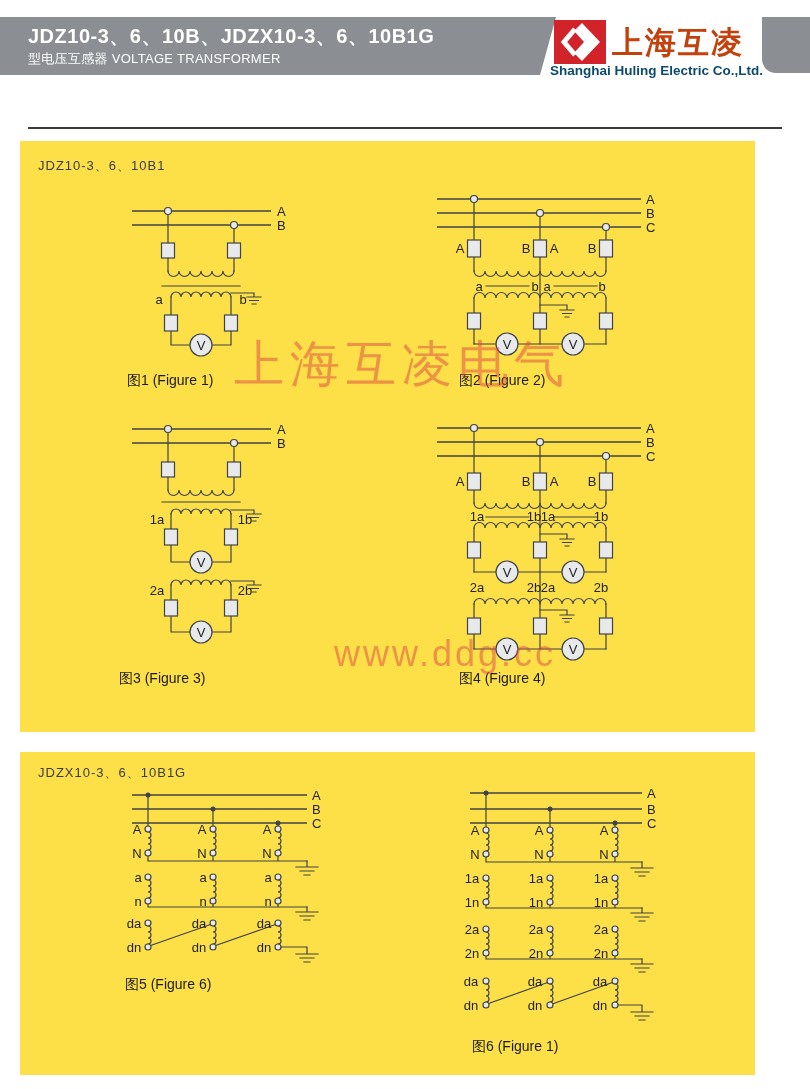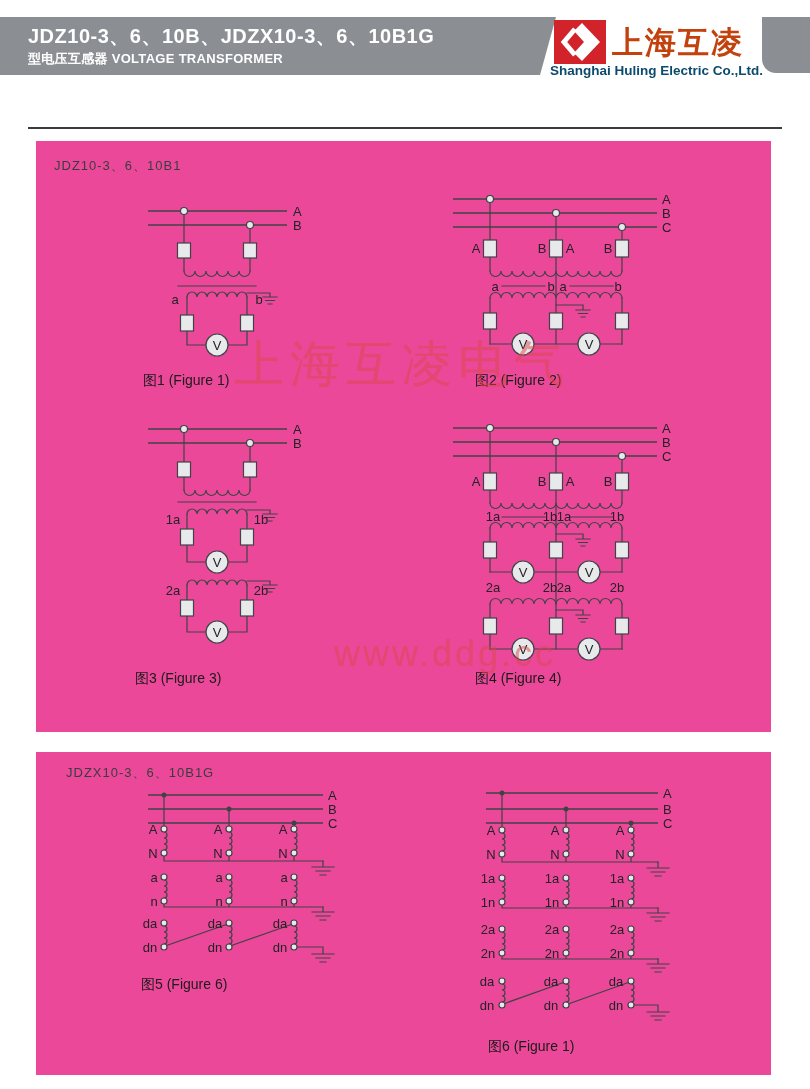--- a/index.html
+++ b/index.html
@@ -3,35 +3,35 @@
 <meta charset="utf-8">
 <style>
   html,body{margin:0;padding:0;background:#ffffff;}
   #page{position:relative;width:810px;height:1089px;background:#ffffff;overflow:hidden;
         font-family:"Liberation Sans",sans-serif;}
   
   .bar{position:absolute;left:0;top:17px;width:556px;height:58px;background:#8b8f94;
        clip-path:polygon(0 0,100% 0,calc(100% - 16px) 100%,0 100%);}
   .bar-title{position:absolute;left:28px;top:23px;font-size:20px;font-weight:bold;color:#ffffff;
              letter-spacing:.5px;white-space:nowrap;}
-  .bar-sub{position:absolute;left:28px;top:50px;font-size:13px;font-weight:bold;color:#ffffff;
+  .bar-sub{position:absolute;left:28px;top:50px;font-size:13px;font-weight:normal;color:#ffffff;
            letter-spacing:.3px;white-space:nowrap;}
   .stub{position:absolute;left:762px;top:17px;width:48px;height:56px;background:#8b8f94;
         border-radius:0 0 0 14px;}
   .logo-box{position:absolute;left:554px;top:20px;width:52px;height:44px;background:#d2232a;}
   .brand-name{position:absolute;left:612px;top:22px;font-size:31px;font-weight:bold;color:#c2410c;
               letter-spacing:2px;white-space:nowrap;}
   .brand-co{position:absolute;left:550px;top:63px;font-size:13.5px;font-weight:bold;color:#0c4a6e;
             white-space:nowrap;}
   
   .heading{position:absolute;left:28px;top:102px;font-size:17px;font-weight:500;color:#141414;
            letter-spacing:.5px;}
   .rule{position:absolute;left:28px;top:127px;width:754px;height:2px;background:#3c3c3c;}
   
-  .panel{position:absolute;left:36px;width:735px;background:#ec4899;}
+  .panel{position:absolute;left:20px;width:735px;background:#fde047;}
   #panel1{top:141px;height:591px;}
   #panel2{top:752px;height:323px;}
   .panel-label{position:absolute;font-size:13px;color:#3a3d40;letter-spacing:1px;white-space:nowrap;}
   .fig{position:absolute;}
   .fig-caption{position:absolute;width:160px;font-size:14px;color:#1b1b1b;
                white-space:nowrap;}
   
   svg .wire{stroke:#3f4347;stroke-width:1.2;fill:none;stroke-linecap:square;}
   svg .bus{stroke:#3f4347;stroke-width:1.4;fill:none;}
   svg .open{fill:#e8e9eb;stroke:#3f4347;stroke-width:1.2;}
@@ -251,21 +251,21 @@
       <text class="mid" x="611" y="521">1b</text>
       <text class="mid" x="487" y="592">2a</text>
       <text class="mid" x="544" y="592">2b</text>
       <text class="mid" x="558" y="592">2a</text>
       <text class="mid" x="611" y="592">2b</text>
     </svg>
     <div class="fig-caption" style="left:439px;top:529px;">图4 (Figure 4)</div>
   </div>
 
   <div id="panel2" class="panel">
-    <div class="panel-label" style="left:18px;top:12px;margin-left:12px;">JDZX10-3、6、10B1G</div>
+    <div class="panel-label" style="left:18px;top:12px;">JDZX10-3、6、10B1G</div>
 
     <svg class="fig" style="left:105px;top:8px;" width="205" height="245" viewBox="135 760 205 245">
       <g class="bus">
         <path d="M142 795 H317 M142 809 H317 M142 823 H317"></path>
       </g>
       <g class="wire">
         <path d="M158 795 V826 M223 809 V826 M288 823 V826"></path>
         <path d="M158 832 a3 3 0 0 1 0 6 a3 3 0 0 1 0 6 a3 3 0 0 1 0 6 M223 832 a3 3 0 0 1 0 6 a3 3 0 0 1 0 6 a3 3 0 0 1 0 6 M288 832 a3 3 0 0 1 0 6 a3 3 0 0 1 0 6 a3 3 0 0 1 0 6"></path>
         <path d="M158 856 V861 M223 856 V861 M288 856 V861 M158 861 H317"></path>
         <path d="M317 861 V866 M306 867 H328 M310 871 H324 M314 875 H320"></path>

